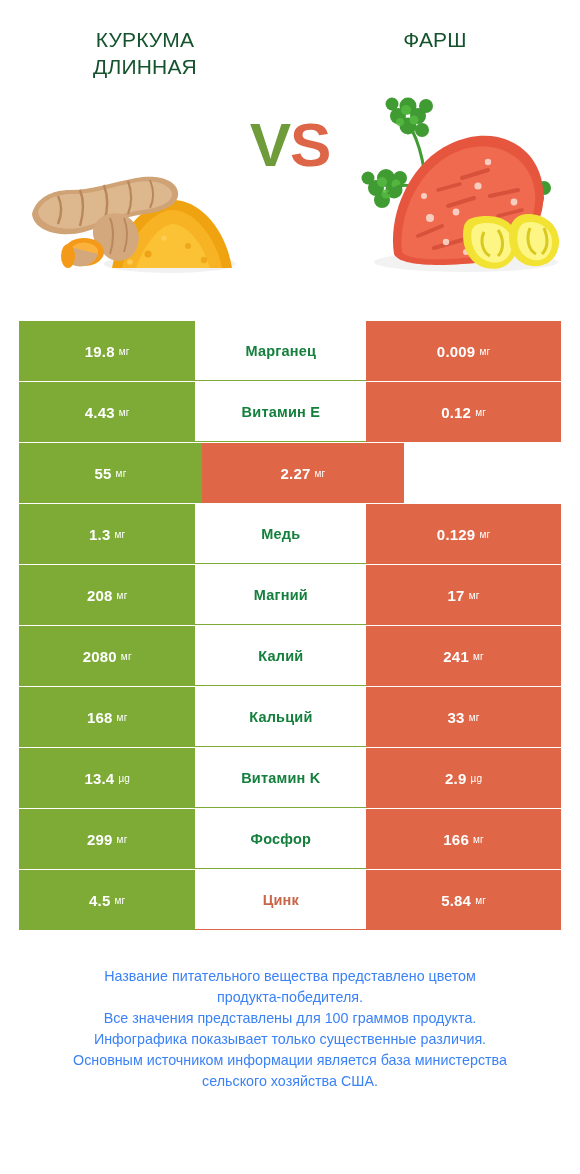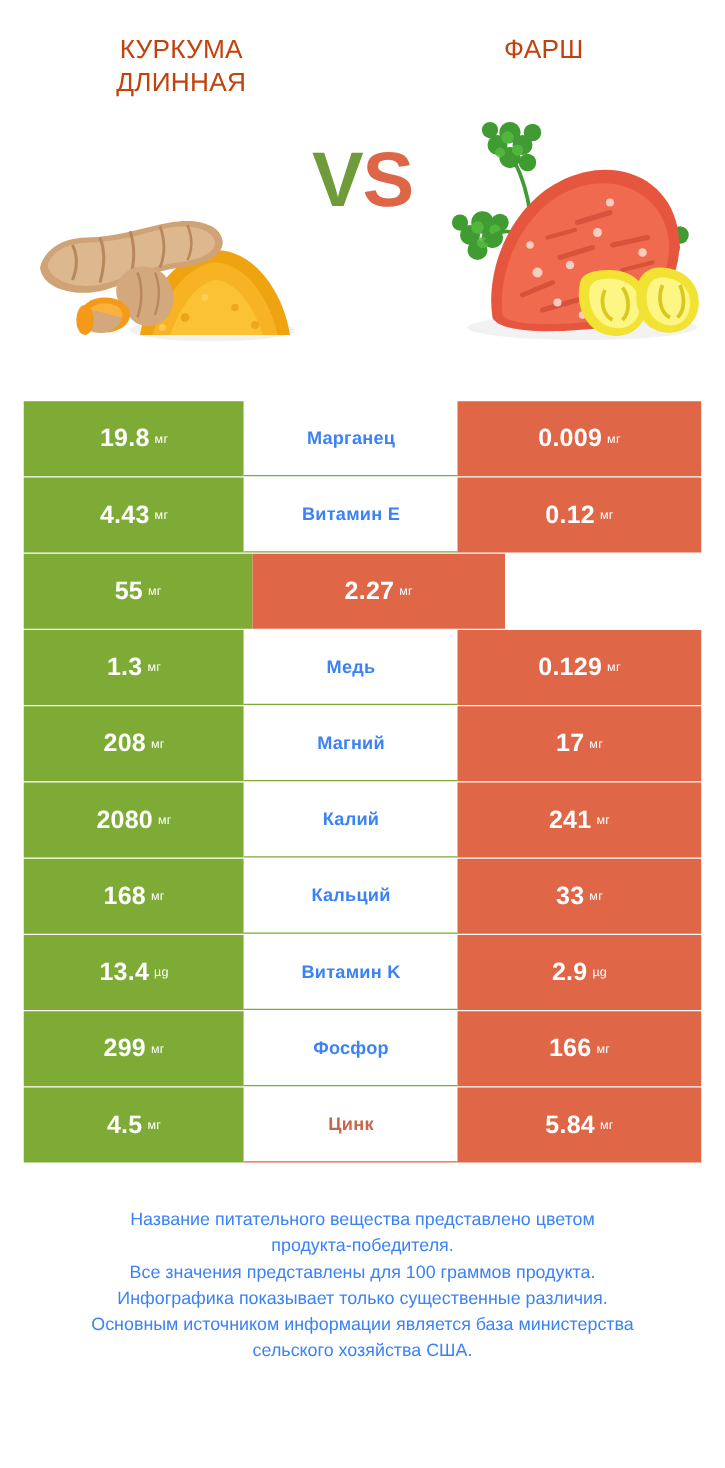--- a/index.html
+++ b/index.html
@@ -23,21 +23,21 @@
     padding-top: 26px;
     height: 86px;
     box-sizing: border-box;
   }
   .header-col {
     width: 50%;
     text-align: center;
     font-size: 21px;
     line-height: 27px;
     letter-spacing: 0.2px;
-    color: #c2410c;
+    color: #14532d;
     font-weight: 400;
     padding: 0 18px;
     box-sizing: border-box;
   }
   .header-col .ttl-line { display: block; white-space: pre-line; }
 
   
   .hero {
     position: relative;
     height: 215px;
@@ -91,30 +91,30 @@
     width: 202px;
     background: #df6646;
     color: #ffffff;
   }
   .cell-mid {
     width: 177px;
     background: #ffffff;
     border-bottom: 1px solid #7dab35;
     font-size: 14.5px;
     font-weight: bold;
-    color: #3b82f6;
+    color: #15803d;
     letter-spacing: 0.2px;
   }
   .row:last-child .cell-mid {
     border-bottom-color: #df6646;
   }
   .cell-mid.mid-orange { color: #c9664a; }
 
   .val-num {
-    font-size: 20px;
+    font-size: 15px;
     font-weight: bold;
     letter-spacing: 0.2px;
   }
   .val-unit {
     font-size: 10px;
     font-weight: normal;
     margin-left: 4px;
     letter-spacing: 0.2px;
   }
 

